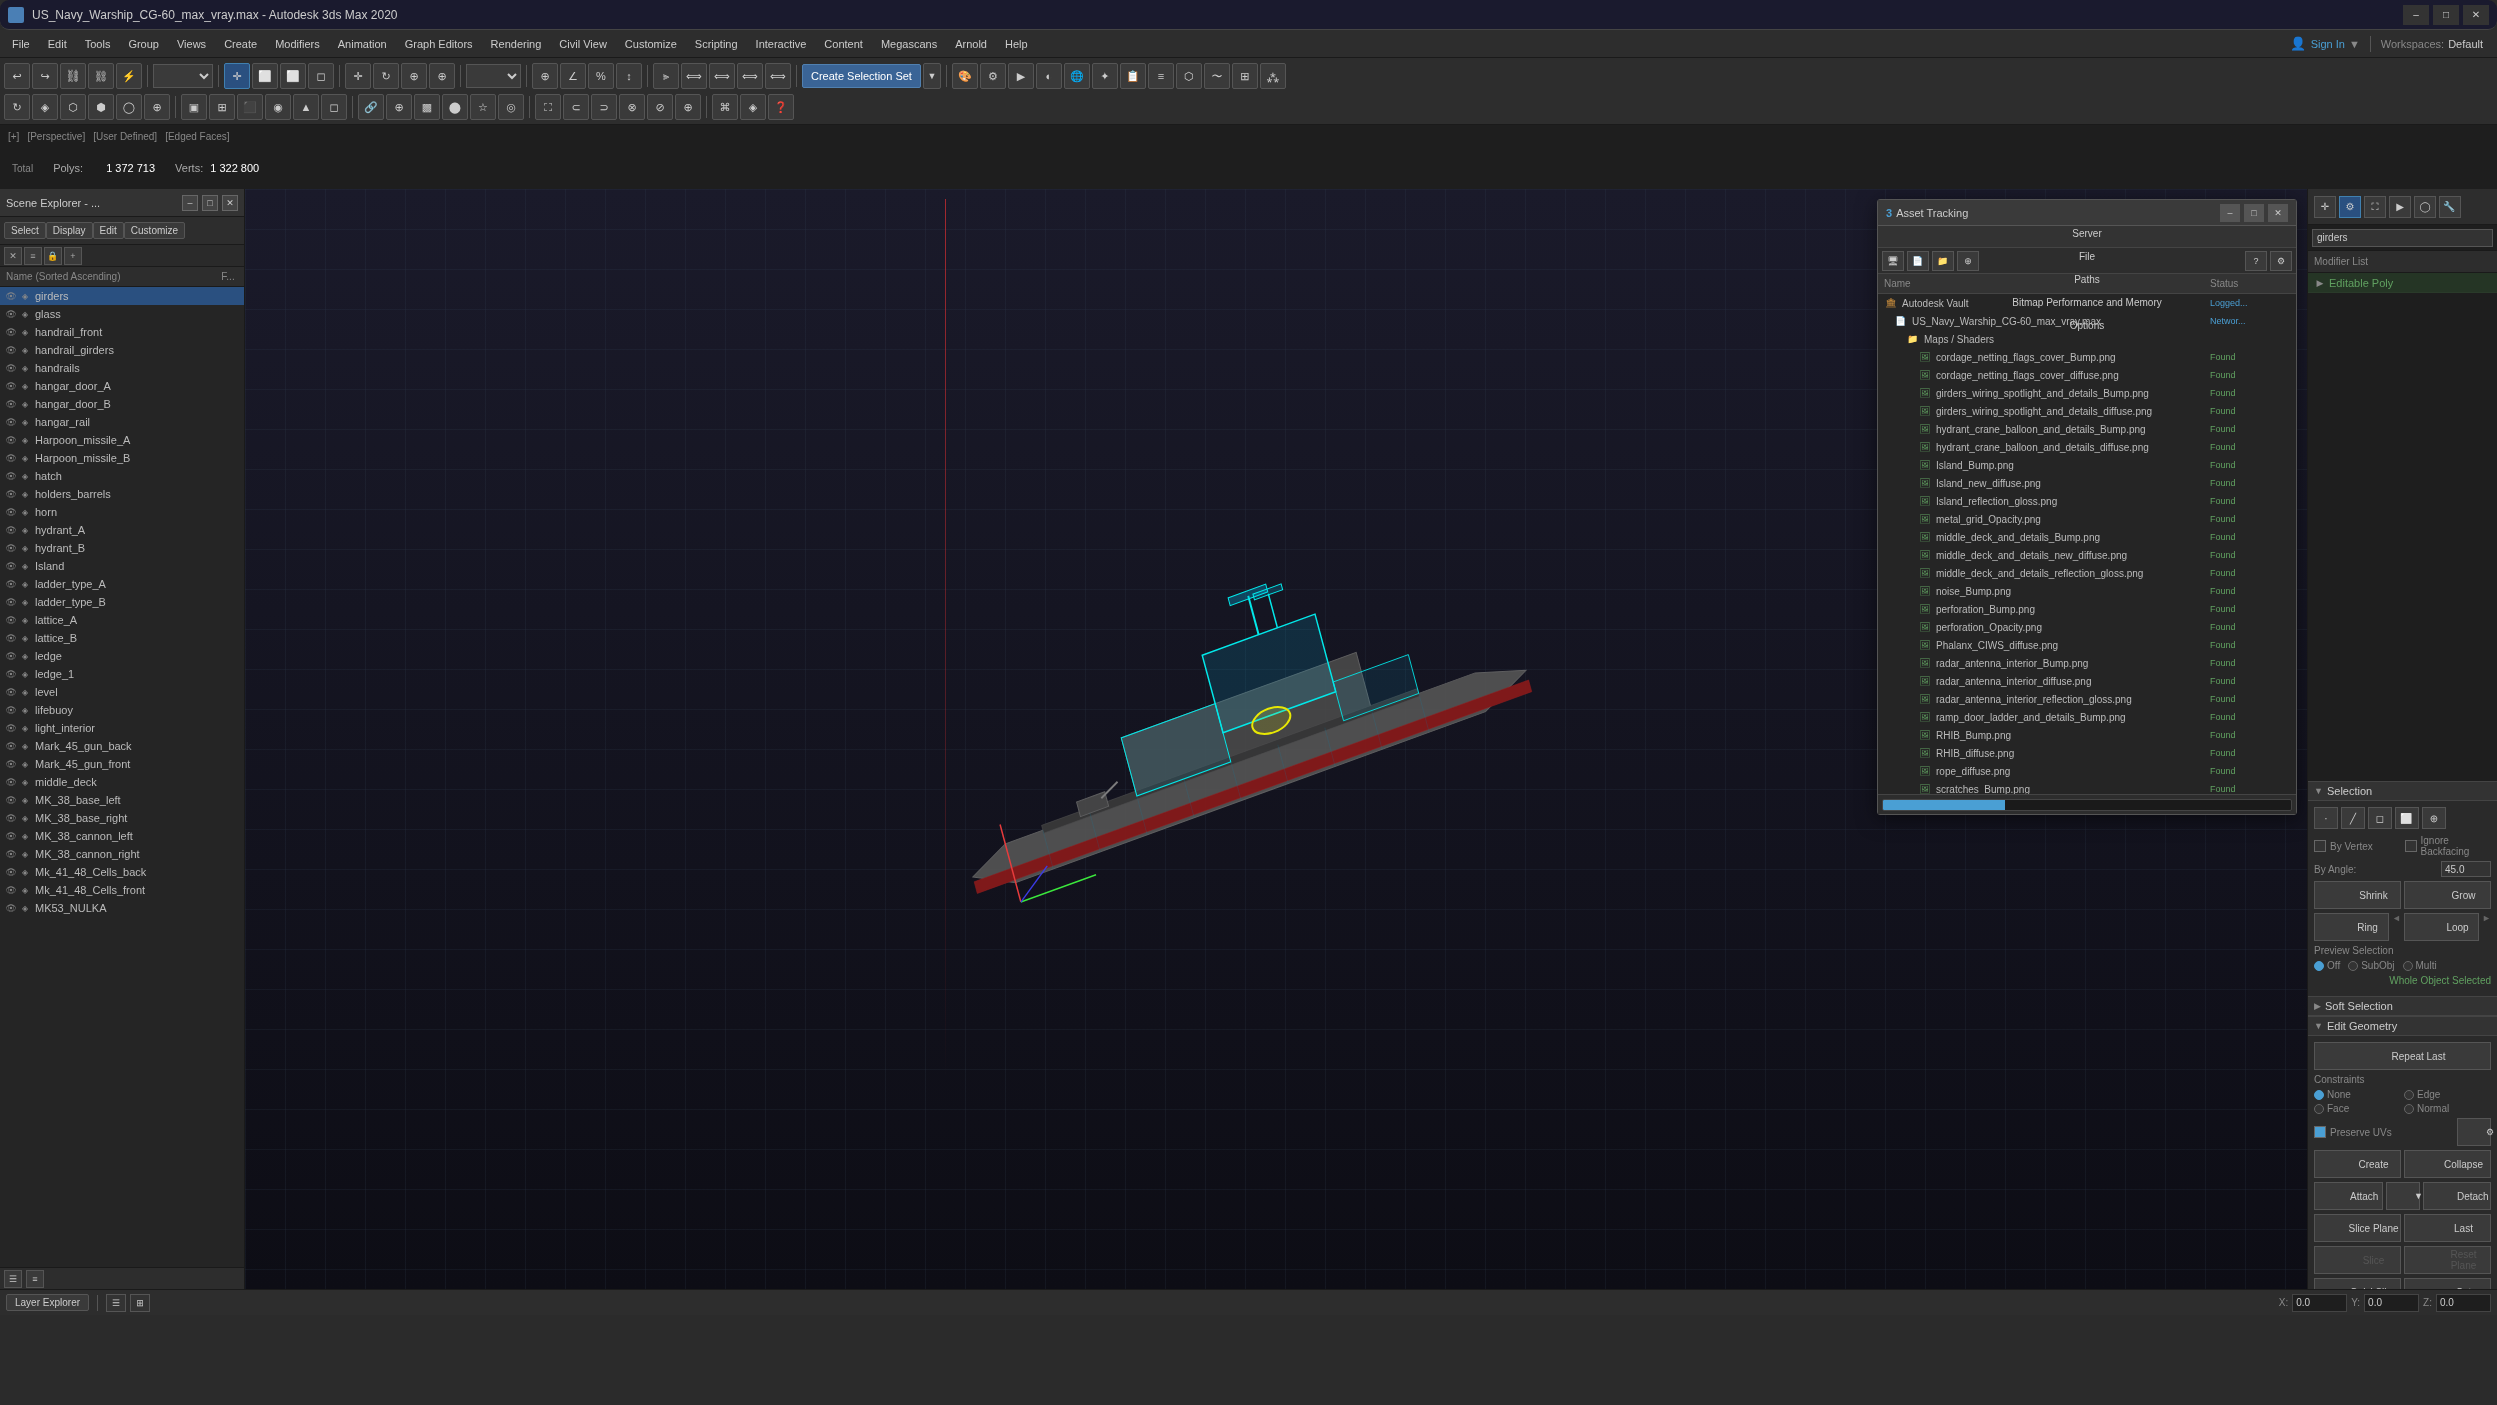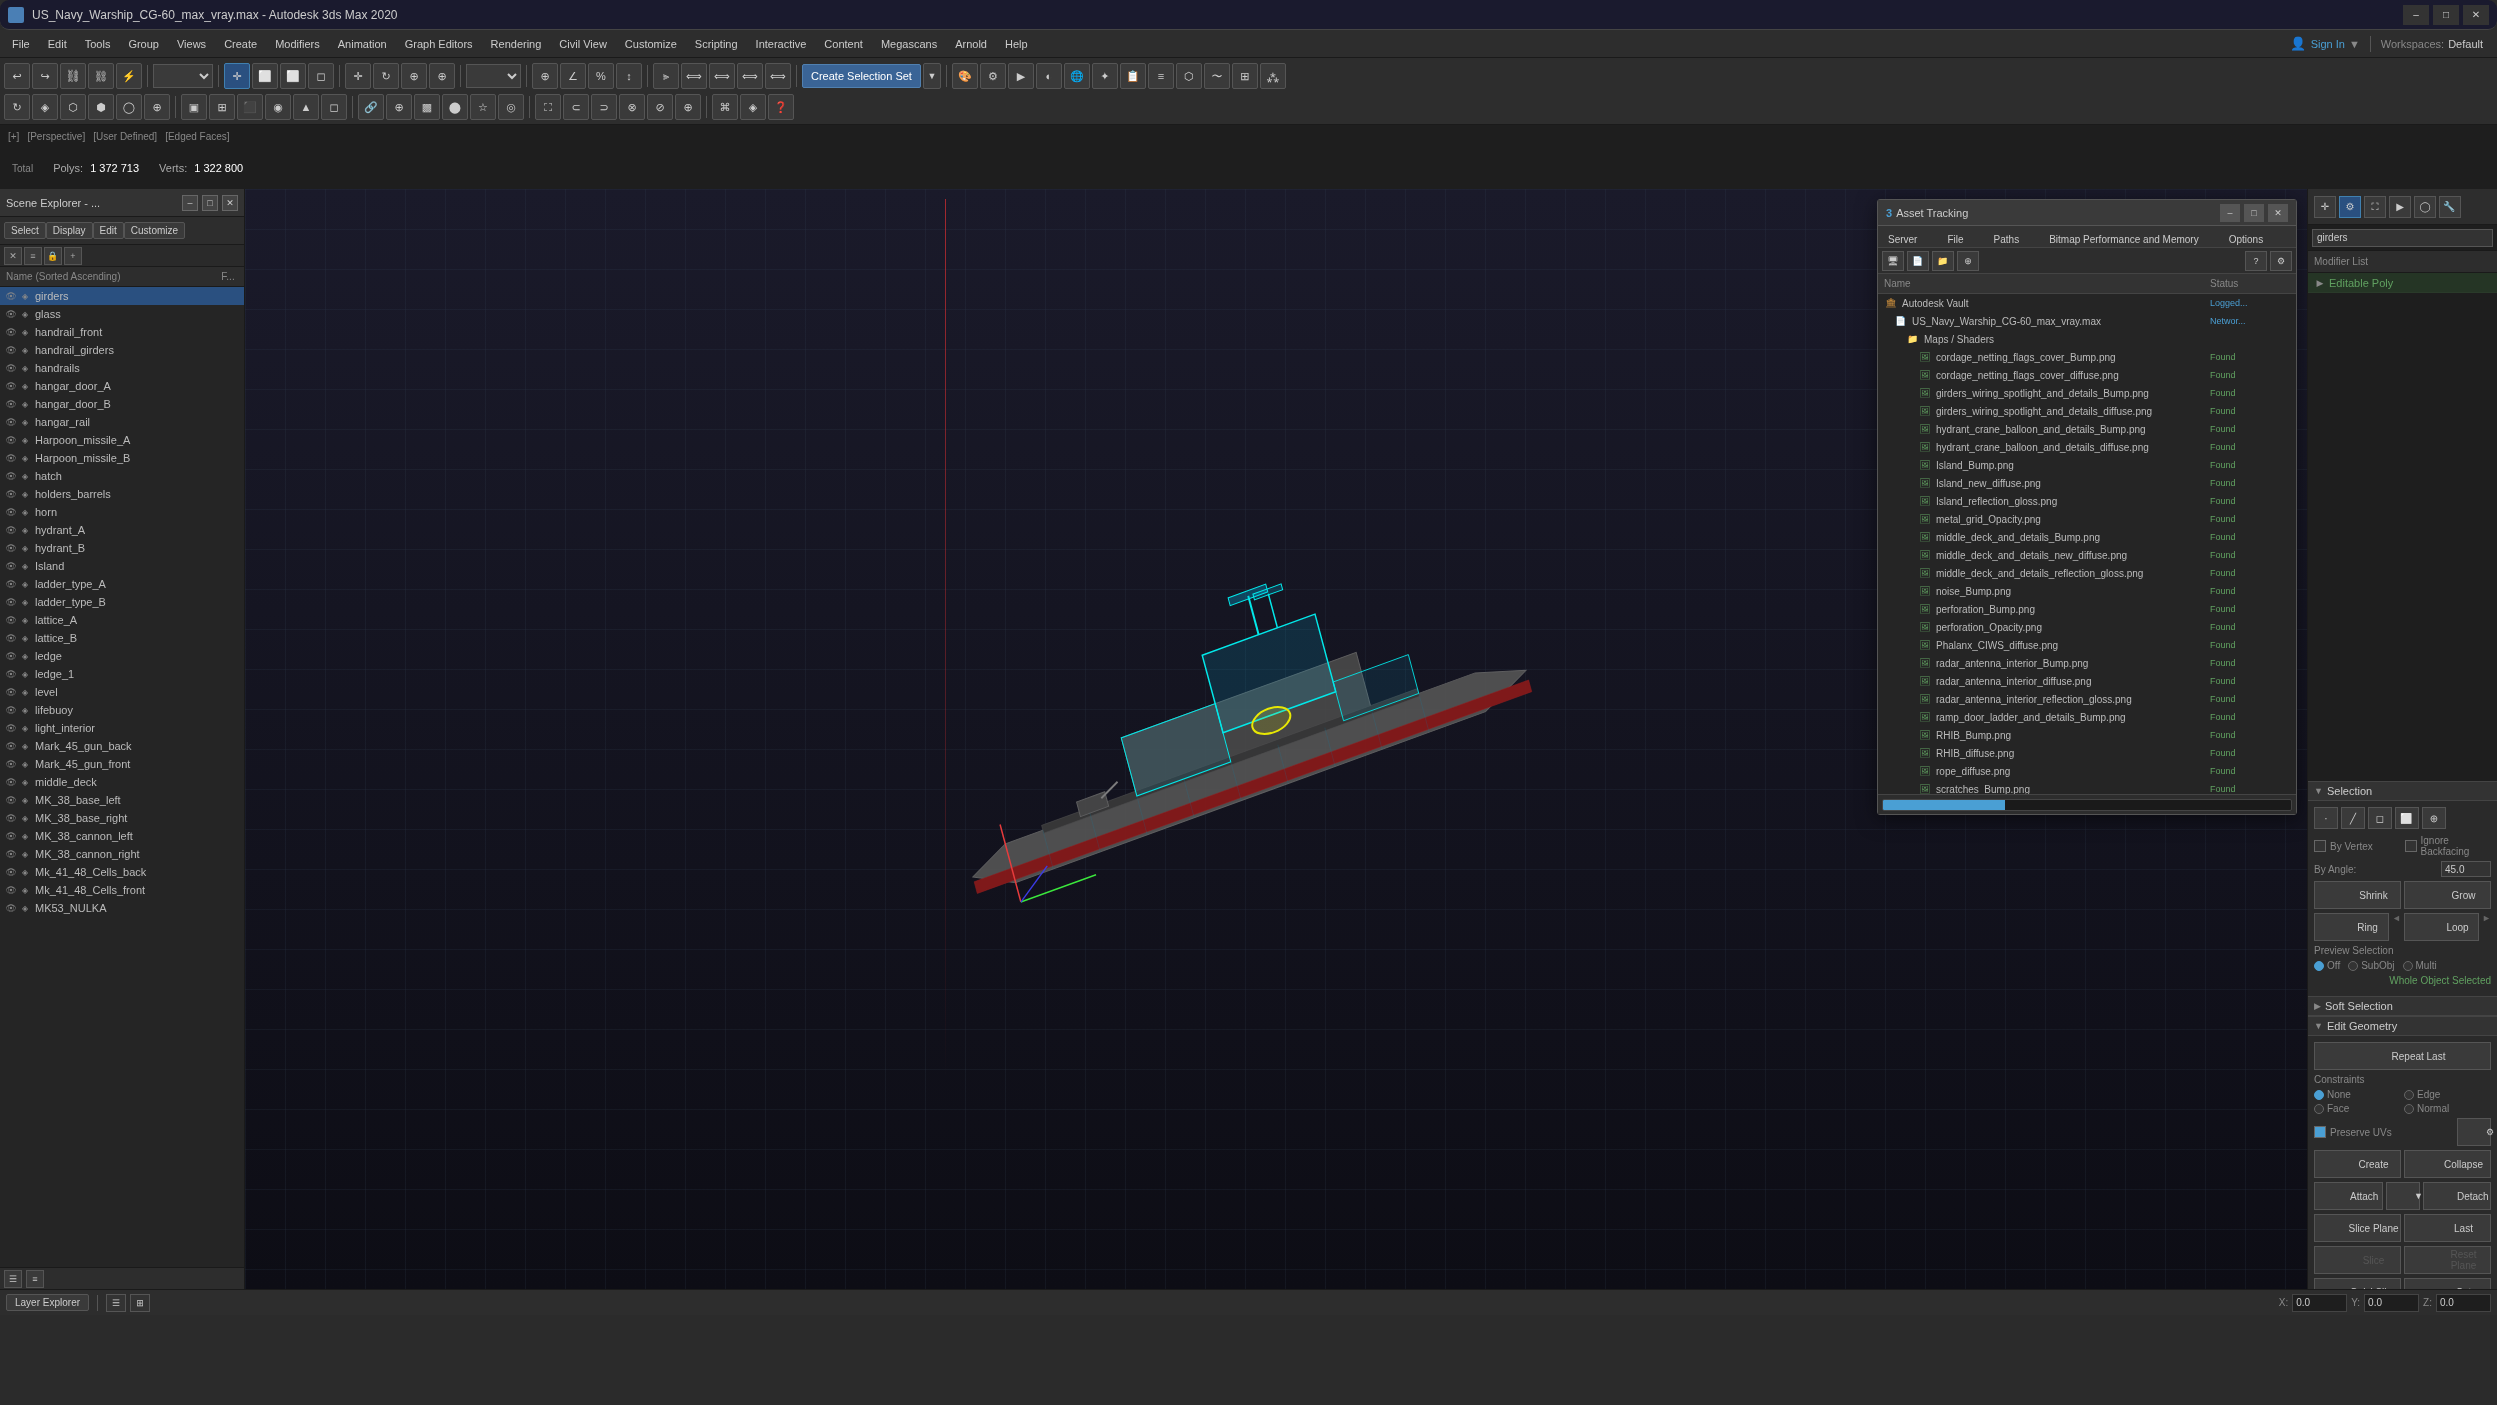--- a/index.html
+++ b/index.html
@@ -381,25 +381,26 @@
       color: #ccc;
       font-size: 9px;
       cursor: pointer;
       display: flex;
       align-items: center;
       justify-content: center;
     }
     #asset-menu-bar {
       height: 22px;
       display: flex;
-      align-items: flex-end;
+      align-items: center;
       padding: 0 4px;
       background: #333;
       border-bottom: 1px solid #444;
-      gap: 18px;
+      gap: 8px;
+      flex-direction: column;
     }
     .asset-menu-item {
       padding: 2px 6px;
       color: #ccc;
       cursor: pointer;
       font-size: 10px;
     }
     #asset-toolbar {
       height: 26px;
       display: flex;
@@ -913,21 +914,21 @@
   <span>[User Defined]</span>
   <span>[Edged Faces]</span>
 </div>
 
 <div id="stats-bar">
   <div class="stat-group">
     <span style="display:block;color:#888;font-size:10px;">Total</span>
   </div>
   <div class="stat-group">
     <span>Polys:</span>
-    <span class="stat-value" style="margin-left:4px;">1 372 713</span>
+    <span class="stat-value" style="margin-left:20px;">1 372 713</span>
   </div>
   <div class="stat-group">
     <span>Verts:</span>
     <span class="stat-value" style="margin-left:4px;">1 322 800</span>
   </div>
 </div>
 
 <div id="main-layout" style="height:1100px;">
 
   <div id="scene-explorer">

